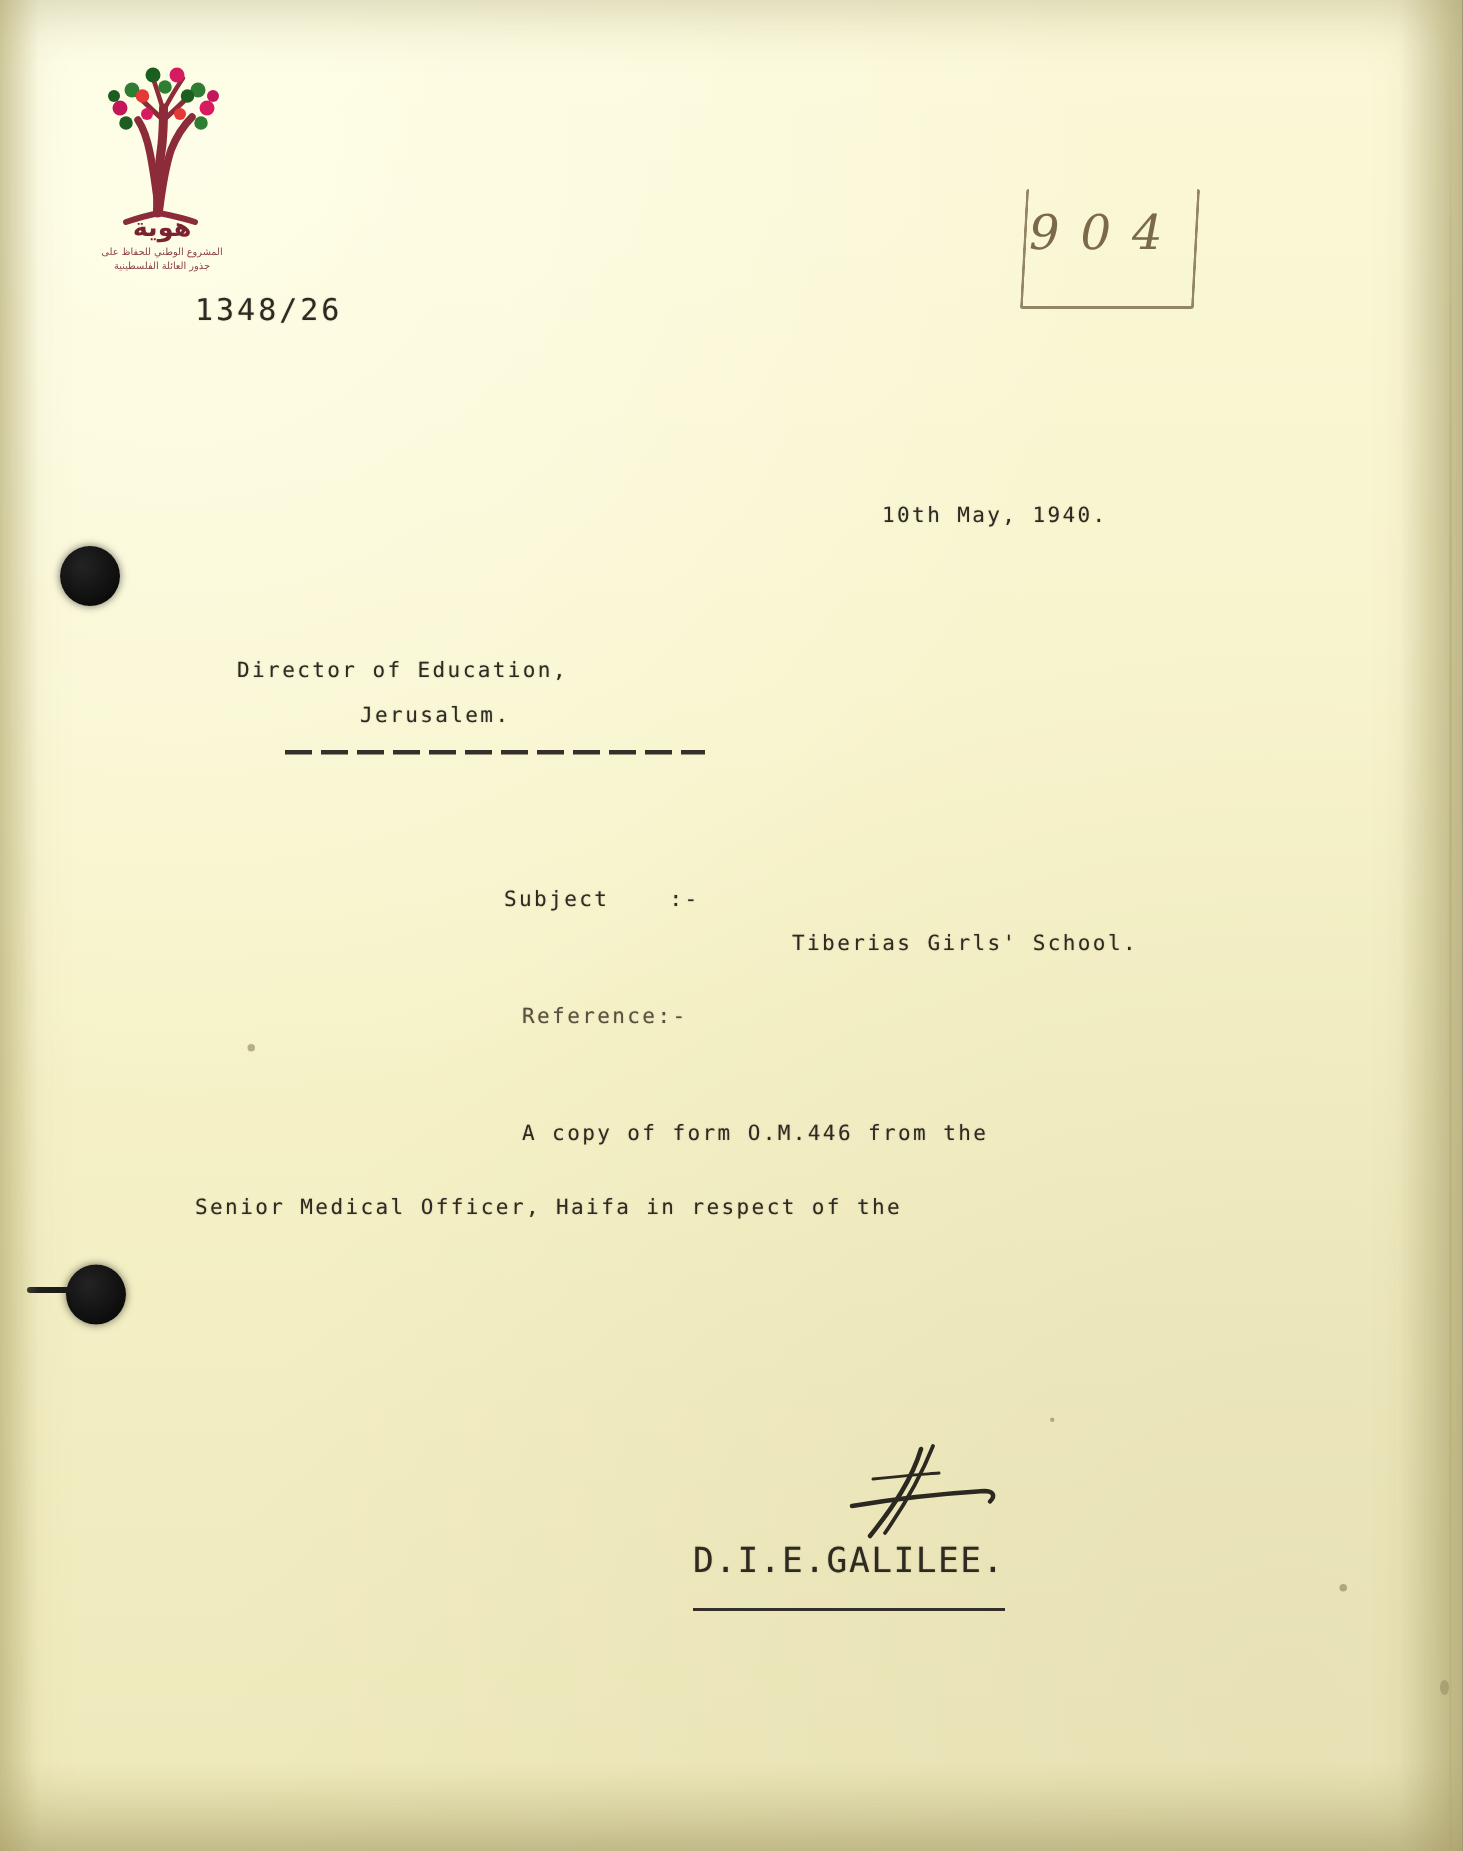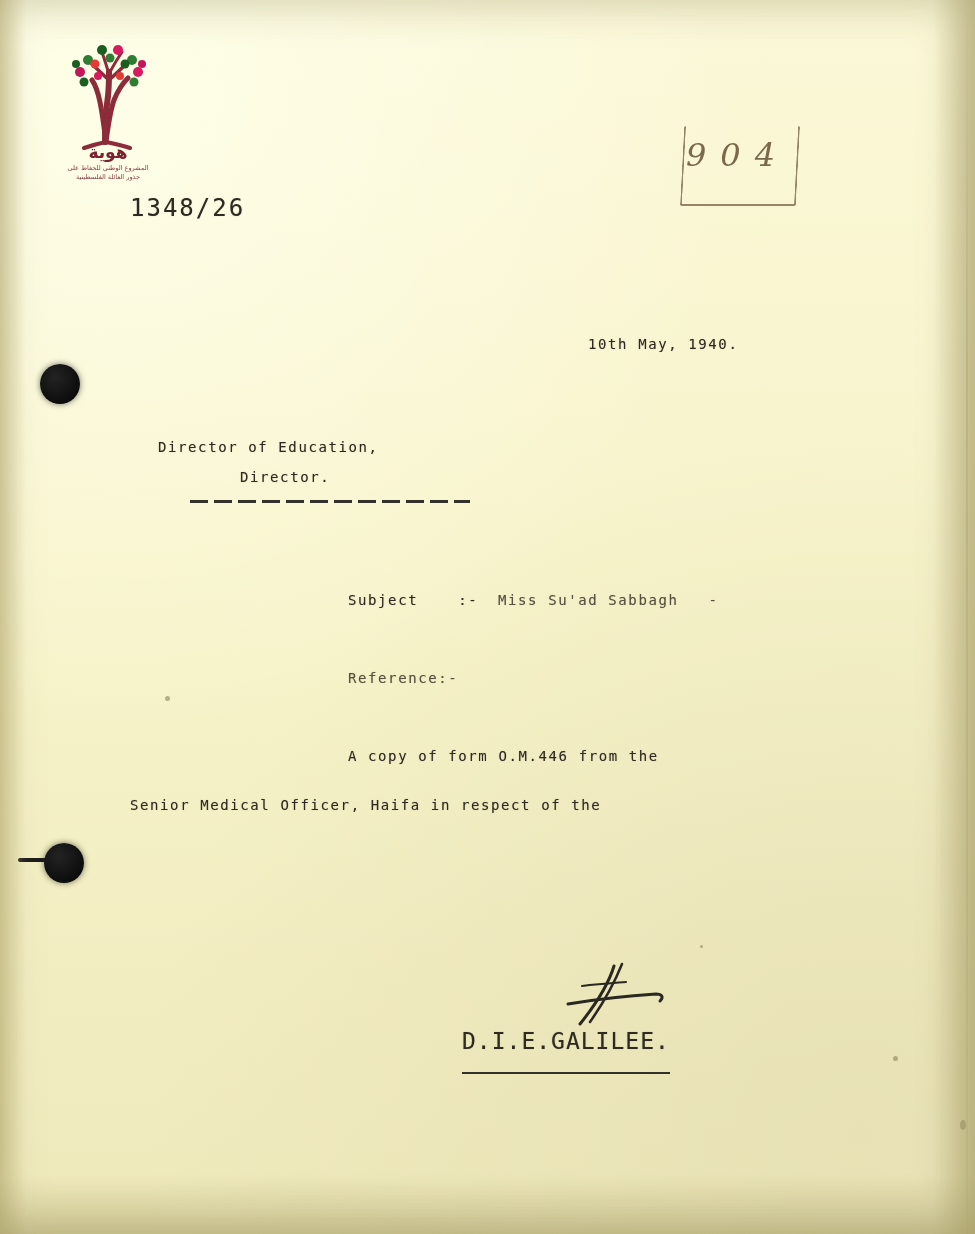--- a/index.html
+++ b/index.html
@@ -95,35 +95,35 @@
     position: absolute;
     color: #2e2a22;
     font-family: "DejaVu Sans Mono", monospace;
     font-size: 14px;
     letter-spacing: 1.6px;
     white-space: pre;
     text-shadow: 0 0 1px rgba(60,52,38,0.35);
   }
   .faded { color: #4a4336; opacity: 0.92; }
 
-  #file-ref      { left: 130px; top: 194px; font-size: 24px; letter-spacing: 2px; }
+  #file-ref      { left: 130px; top: 194px; font-size: 20px; letter-spacing: 2px; }
   #date-line     { left: 588px; top: 336px; }
   #addressee-1   { left: 158px; top: 439px; }
   #addressee-2   { left: 240px; top: 469px; }
 
   .rule {
     position: absolute;
     left: 190px;
     top: 500px;
     width: 280px;
     height: 3px;
     background: repeating-linear-gradient(90deg, #34302a 0 18px, rgba(0,0,0,0) 18px 24px);
   }
 
-  #subject-label { left: 348px; top: 592px; }
+  #subject-label { left: 336px; top: 592px; }
   #subject-val-1 { left: 498px; top: 592px; }
   #subject-val-2 { left: 528px; top: 621px; }
   #reference-lbl { left: 348px; top: 670px; }
   #reference-val { left: 560px; top: 670px; }
 
   #body-1        { left: 348px; top: 748px; }
   #body-2        { left: 130px; top: 797px; }
   #body-3        { left: 130px; top: 846px; }
 
   #signature-name {
@@ -237,25 +237,25 @@
     </div>
   </div>
 
   <div class="hw-box"></div>
   <div class="handwritten" id="hw-sub">904</div>
 
   <div class="typed" id="file-ref">1348/26</div>
   <div class="typed" id="date-line">10th May, 1940.</div>
 
   <div class="typed" id="addressee-1">Director of Education,</div>
-  <div class="typed" id="addressee-2">Director.</div>
+  <div class="typed" id="addressee-2">Jerusalem.</div>
   <div class="rule"></div>
 
   <div class="typed" id="subject-label">Subject    :-</div>
-  <div class="typed faded" id="subject-val-1">Miss Su'ad Sabbagh   -</div>
+  <div class="typed" id="subject-val-2">Tiberias Girls' School.</div>
 
   <div class="typed faded" id="reference-lbl">Reference:-</div>
 
   <div class="typed" id="body-1">A copy of form O.M.446 from the</div>
   <div class="typed" id="body-2">Senior Medical Officer, Haifa in respect of the</div>
 
   <svg id="signature-mark" viewBox="0 0 130 80">
     <path d="M28 72 C44 52 56 34 62 14" stroke="#2b2822" stroke-width="3" fill="none" stroke-linecap="round"></path>
     <path d="M38 70 C52 50 62 32 70 12" stroke="#2b2822" stroke-width="2.5" fill="none" stroke-linecap="round"></path>
     <path d="M16 52 C40 48 72 44 104 42 C110 42 112 45 108 49" stroke="#2b2822" stroke-width="3" fill="none" stroke-linecap="round"></path>

